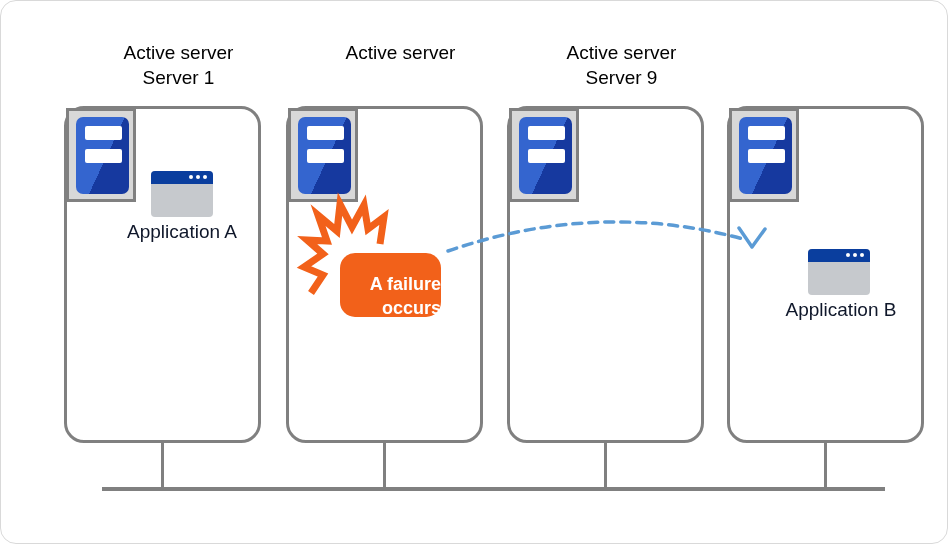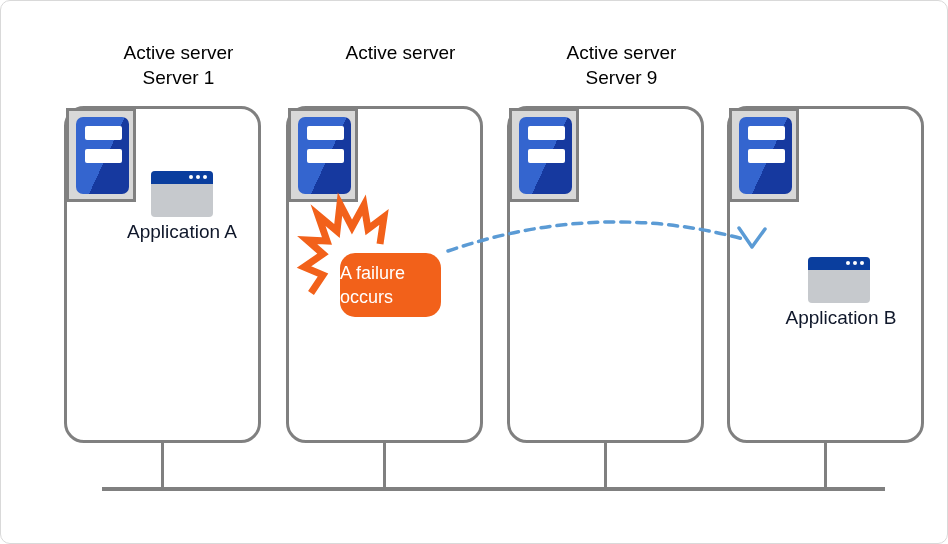--- a/index.html
+++ b/index.html
@@ -1,17 +1,17 @@
 <!DOCTYPE html>
 <html style="--orange: #f2611a; --arrow: #5b9bd5; --tower-light: #3465cf; --tower-dark: #16399f; --titlebar: #0a3e9e; --app-body: #c6c9cd; --panel: #d8d8d8; --line: #808080;"><head>
 <meta charset="utf-8">
 <style>
   html,body{margin:0;padding:0;background:#ffffff;font-family:"Liberation Sans",sans-serif;}
   .canvas{position:relative;width:948px;height:544px;background:#fff;border:1px solid #d9d9d9;
-          border-radius:10px;box-sizing:border-box;overflow:hidden;}
+          border-radius:16px;box-sizing:border-box;overflow:hidden;}
 
   
   .col{position:absolute;top:0;width:197px;height:544px;}
   .col1{left:63px}.col2{left:285px}.col3{left:506px}.col4{left:726px}
 
   .title{position:absolute;left:16px;top:39px;width:197px;text-align:center;
          font-size:19px;line-height:25px;color:#000;}
 
   .box{position:absolute;left:0;top:105px;width:197px;height:337px;background:#fff;
        border:3px solid var(--line,#808080);border-radius:20px;box-sizing:border-box;}
@@ -28,22 +28,22 @@
   .app{position:absolute;z-index:2;}
   .app-icon{position:relative;width:62px;height:46px;background:var(--app-body,#c6c9cd);
             border-radius:4px;overflow:hidden;}
   .titlebar{position:absolute;left:0;top:0;width:100%;height:13px;background:var(--titlebar,#0a3e9e);}
   .dots{position:absolute;right:6px;top:4px;display:flex;gap:3px;}
   .dots i{width:4px;height:4px;border-radius:50%;background:#fff;display:block;}
   .app-label{position:absolute;width:190px;text-align:center;font-size:19px;color:#0f172a;white-space:nowrap;}
 
   
   .callout{position:absolute;left:339px;top:252px;width:101px;height:64px;z-index:4;
-           background:var(--orange,#f2611a);border-radius:15px;color:#fff;text-align:left;
-           font-size:18px;line-height:24px;padding-top:8px;box-sizing:border-box;}
+           background:var(--orange,#f2611a);border-radius:15px;color:#fff;text-align:right;
+           font-size:18px;line-height:24px;padding-top:19px;box-sizing:border-box;font-weight:bold;}
 
   
   .layer{position:absolute;left:0;top:0;width:948px;height:544px;pointer-events:none;}
   .burst-layer{z-index:3}
   .arrow-layer{z-index:5}
   .burst-line{fill:none;stroke:var(--orange,#f2611a);stroke-width:7;stroke-linejoin:miter;stroke-miterlimit:12;}
   .arrow-curve{fill:none;stroke:var(--arrow,#5b9bd5);stroke-width:3.5;stroke-linecap:round;stroke-dasharray:9 7;}
   .arrow-head{fill:none;stroke:var(--arrow,#5b9bd5);stroke-width:3.5;stroke-linecap:round;stroke-linejoin:round;}
 
   
@@ -116,21 +116,21 @@
 
   <div class="col col4">
     <div class="box">
       <div class="icon-frame">
         <div class="tower">
           <div class="bar b1"></div>
           <div class="bar b2"></div>
         </div>
       </div>
     </div>
-    <div class="app" style="left:81px;top:256px">
+    <div class="app" style="left:81px;top:248px">
       <div class="app-icon">
         <div class="titlebar">
           <span class="dots">
               <i></i>
               <i></i>
               <i></i>
             </span>
         </div>
       </div>
       <div class="app-label" style="left:-62px;top:50px">Application B</div>

